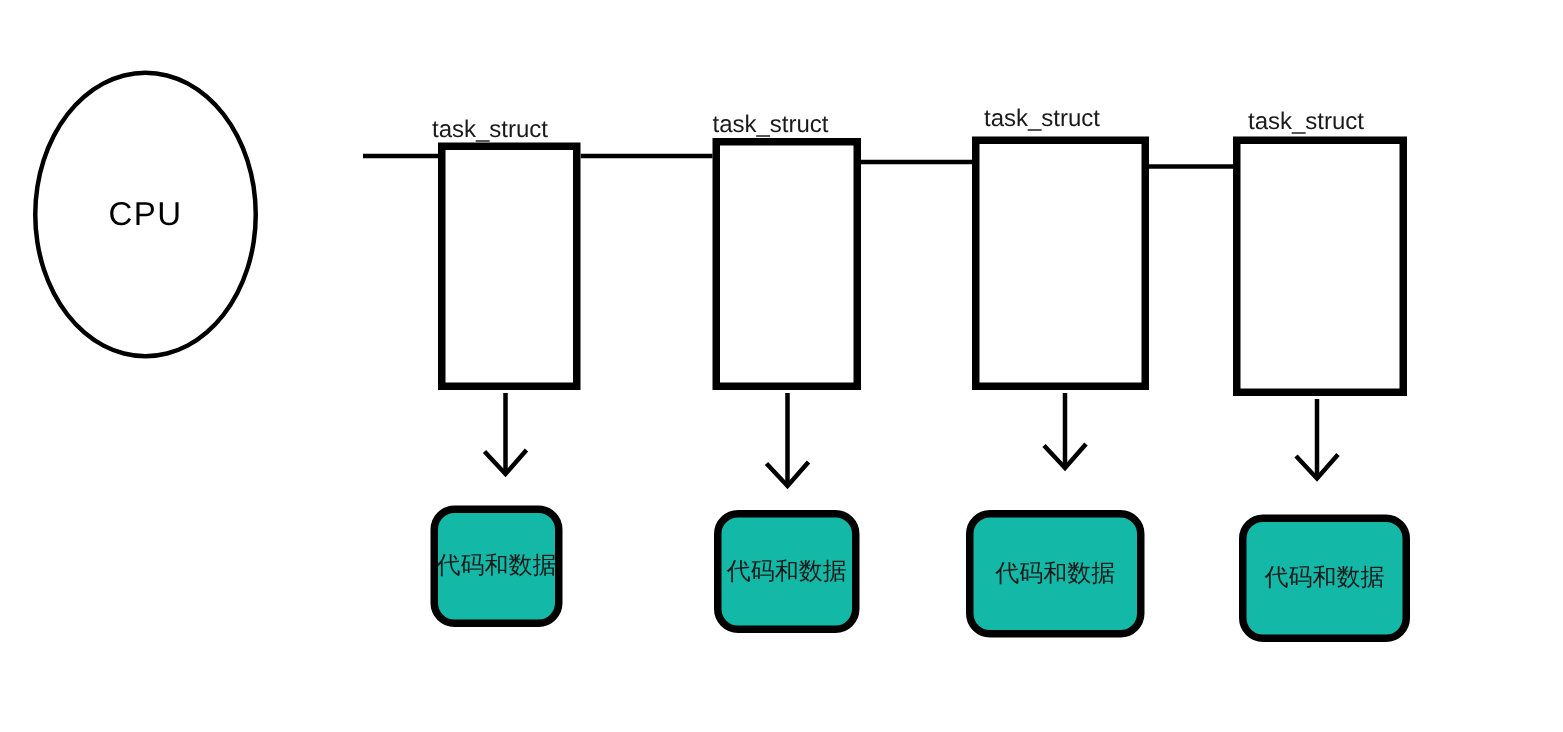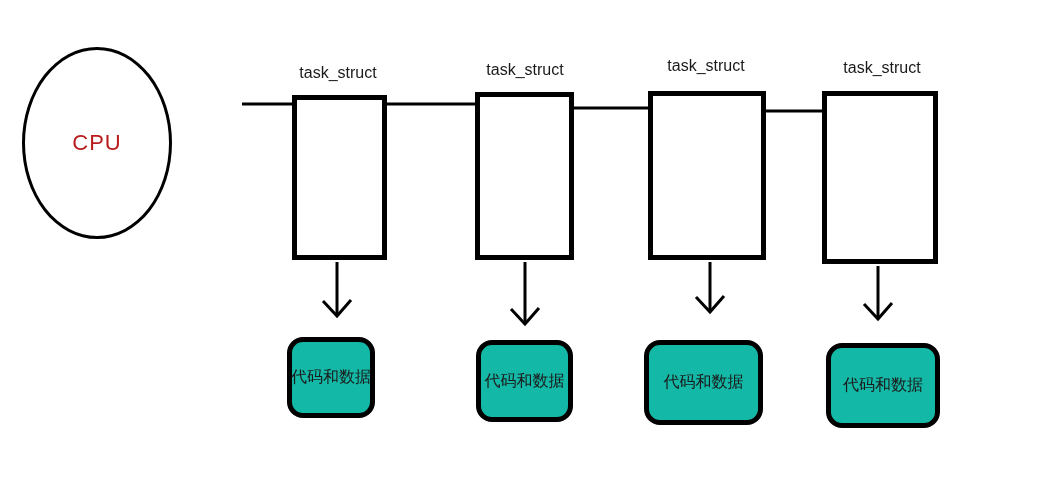--- a/index.html
+++ b/index.html
@@ -26,33 +26,34 @@
     width: 150px; height: 192px;
     border: 3px solid #000000;
     border-radius: 50%;
     background: #ffffff;
     display: flex;
     align-items: center;
     justify-content: center;
   }
   .cpu-text {
     font-size: 22px;
-    color: #b91c1c;
+    color: #000000;
     letter-spacing: 1px;
   }
 
   .ts-label {
     position: absolute;
     width: 100px;
     height: 20px;
     line-height: 20px;
     font-size: 16px;
     color: #1a1a1a;
-    text-align: center;
+    text-align: left;
     white-space: nowrap;
+    margin-top: 14px;
   }
 
   .ts-rect {
     position: absolute;
     border: 5px solid #000000;
     background: #ffffff;
   }
 
   .data-box {
     position: absolute;

